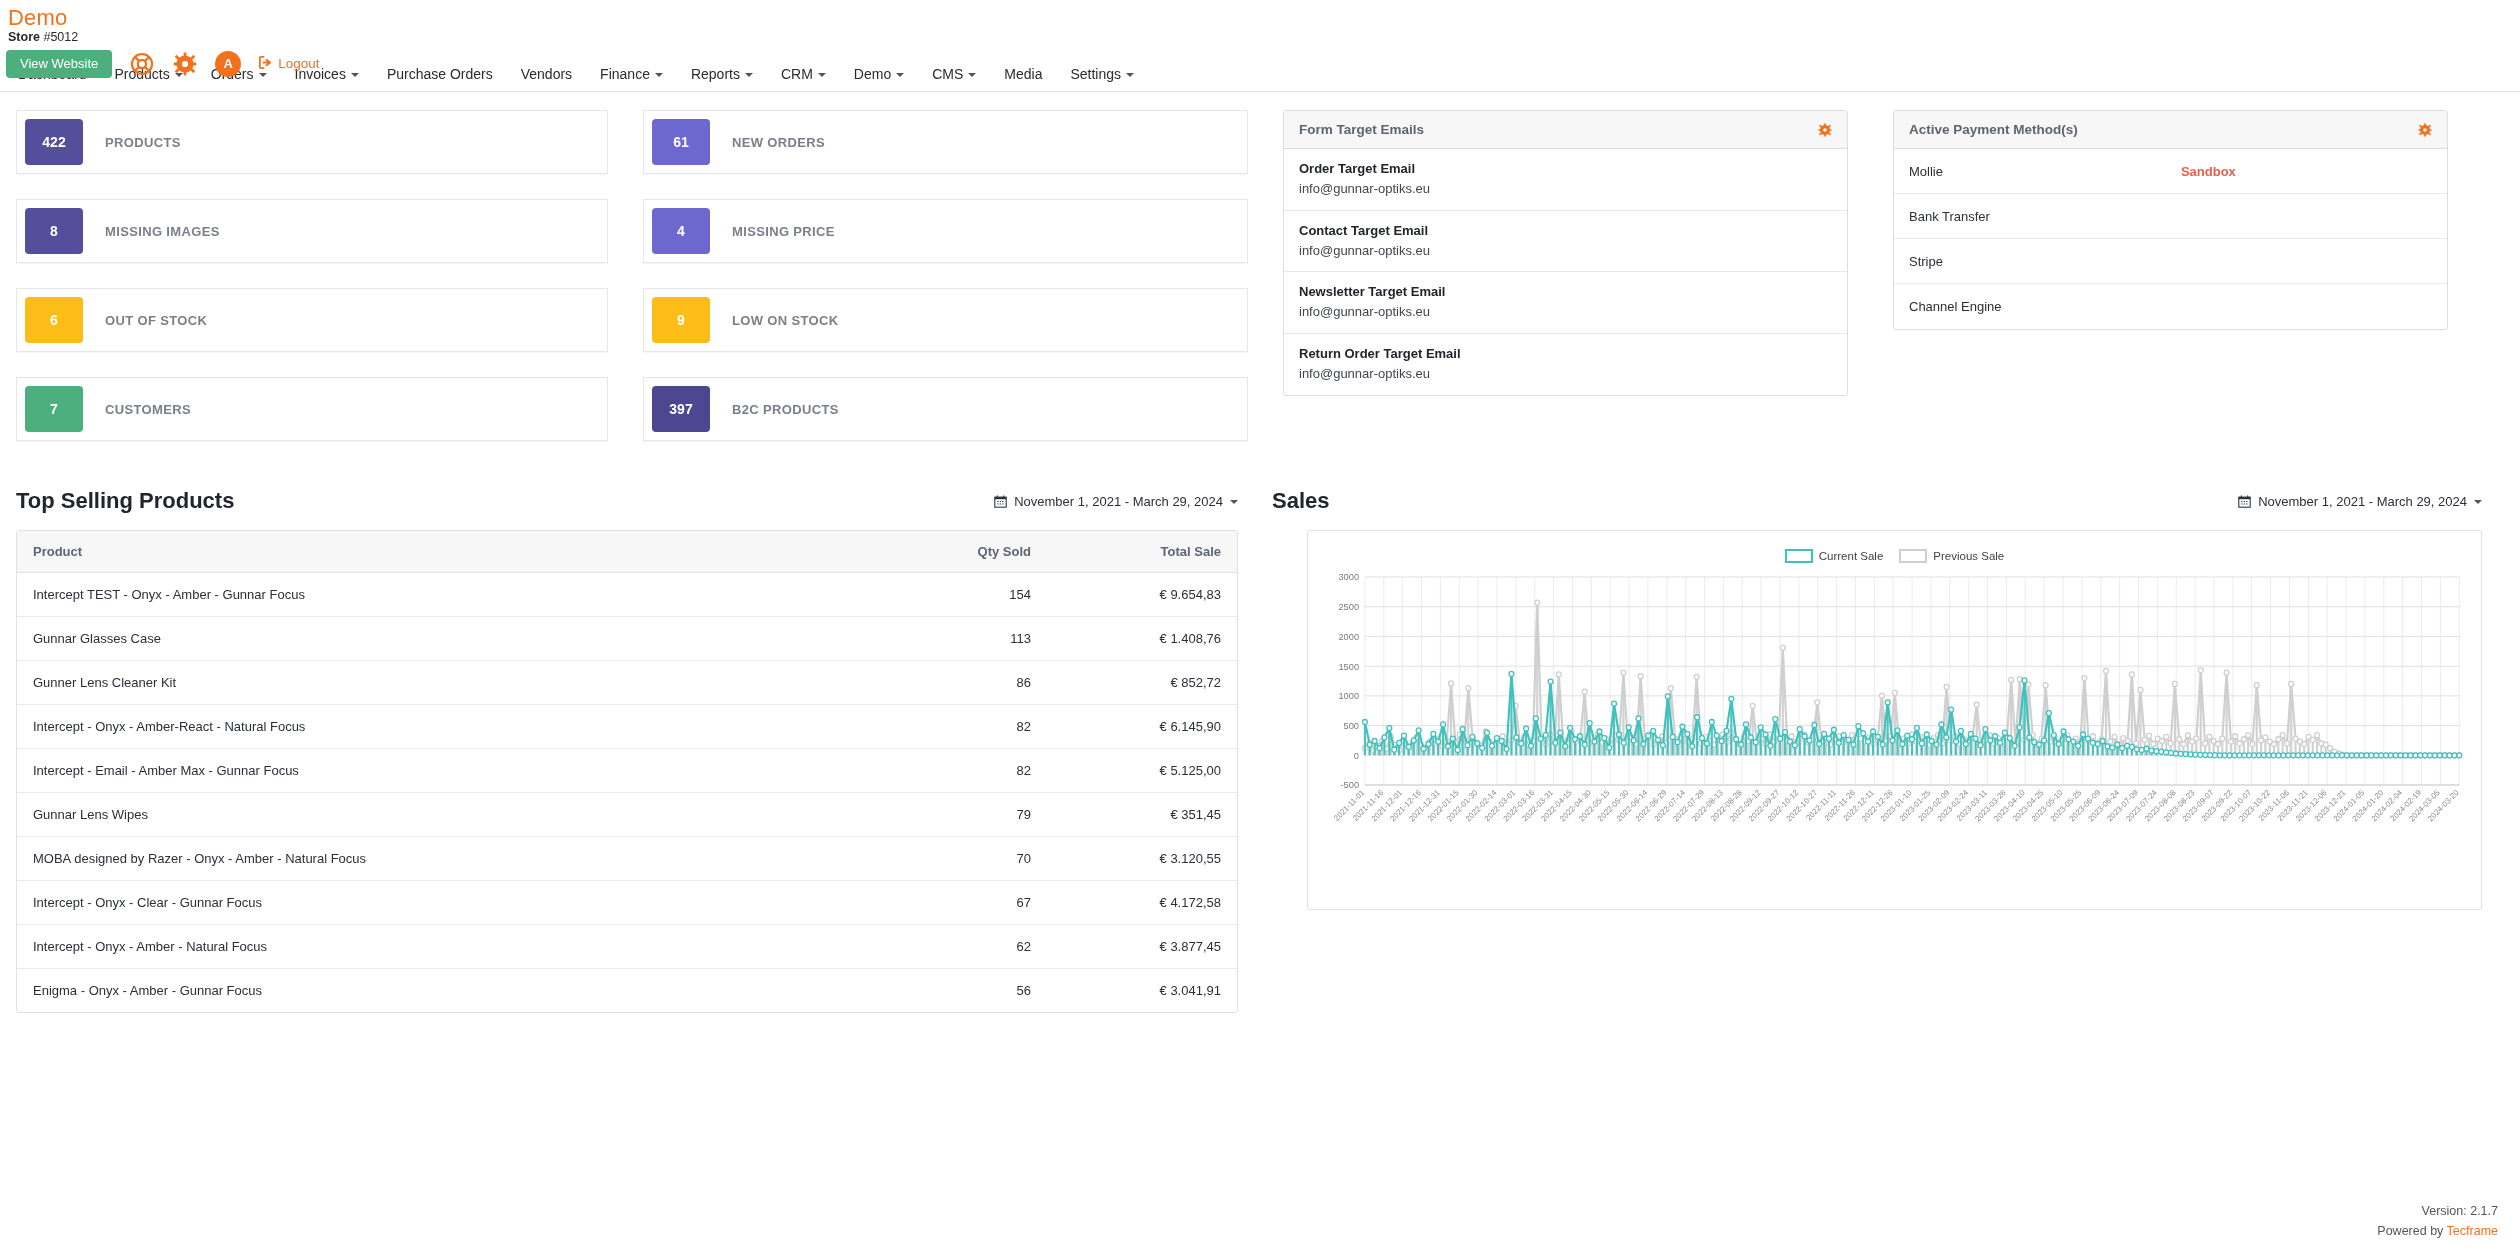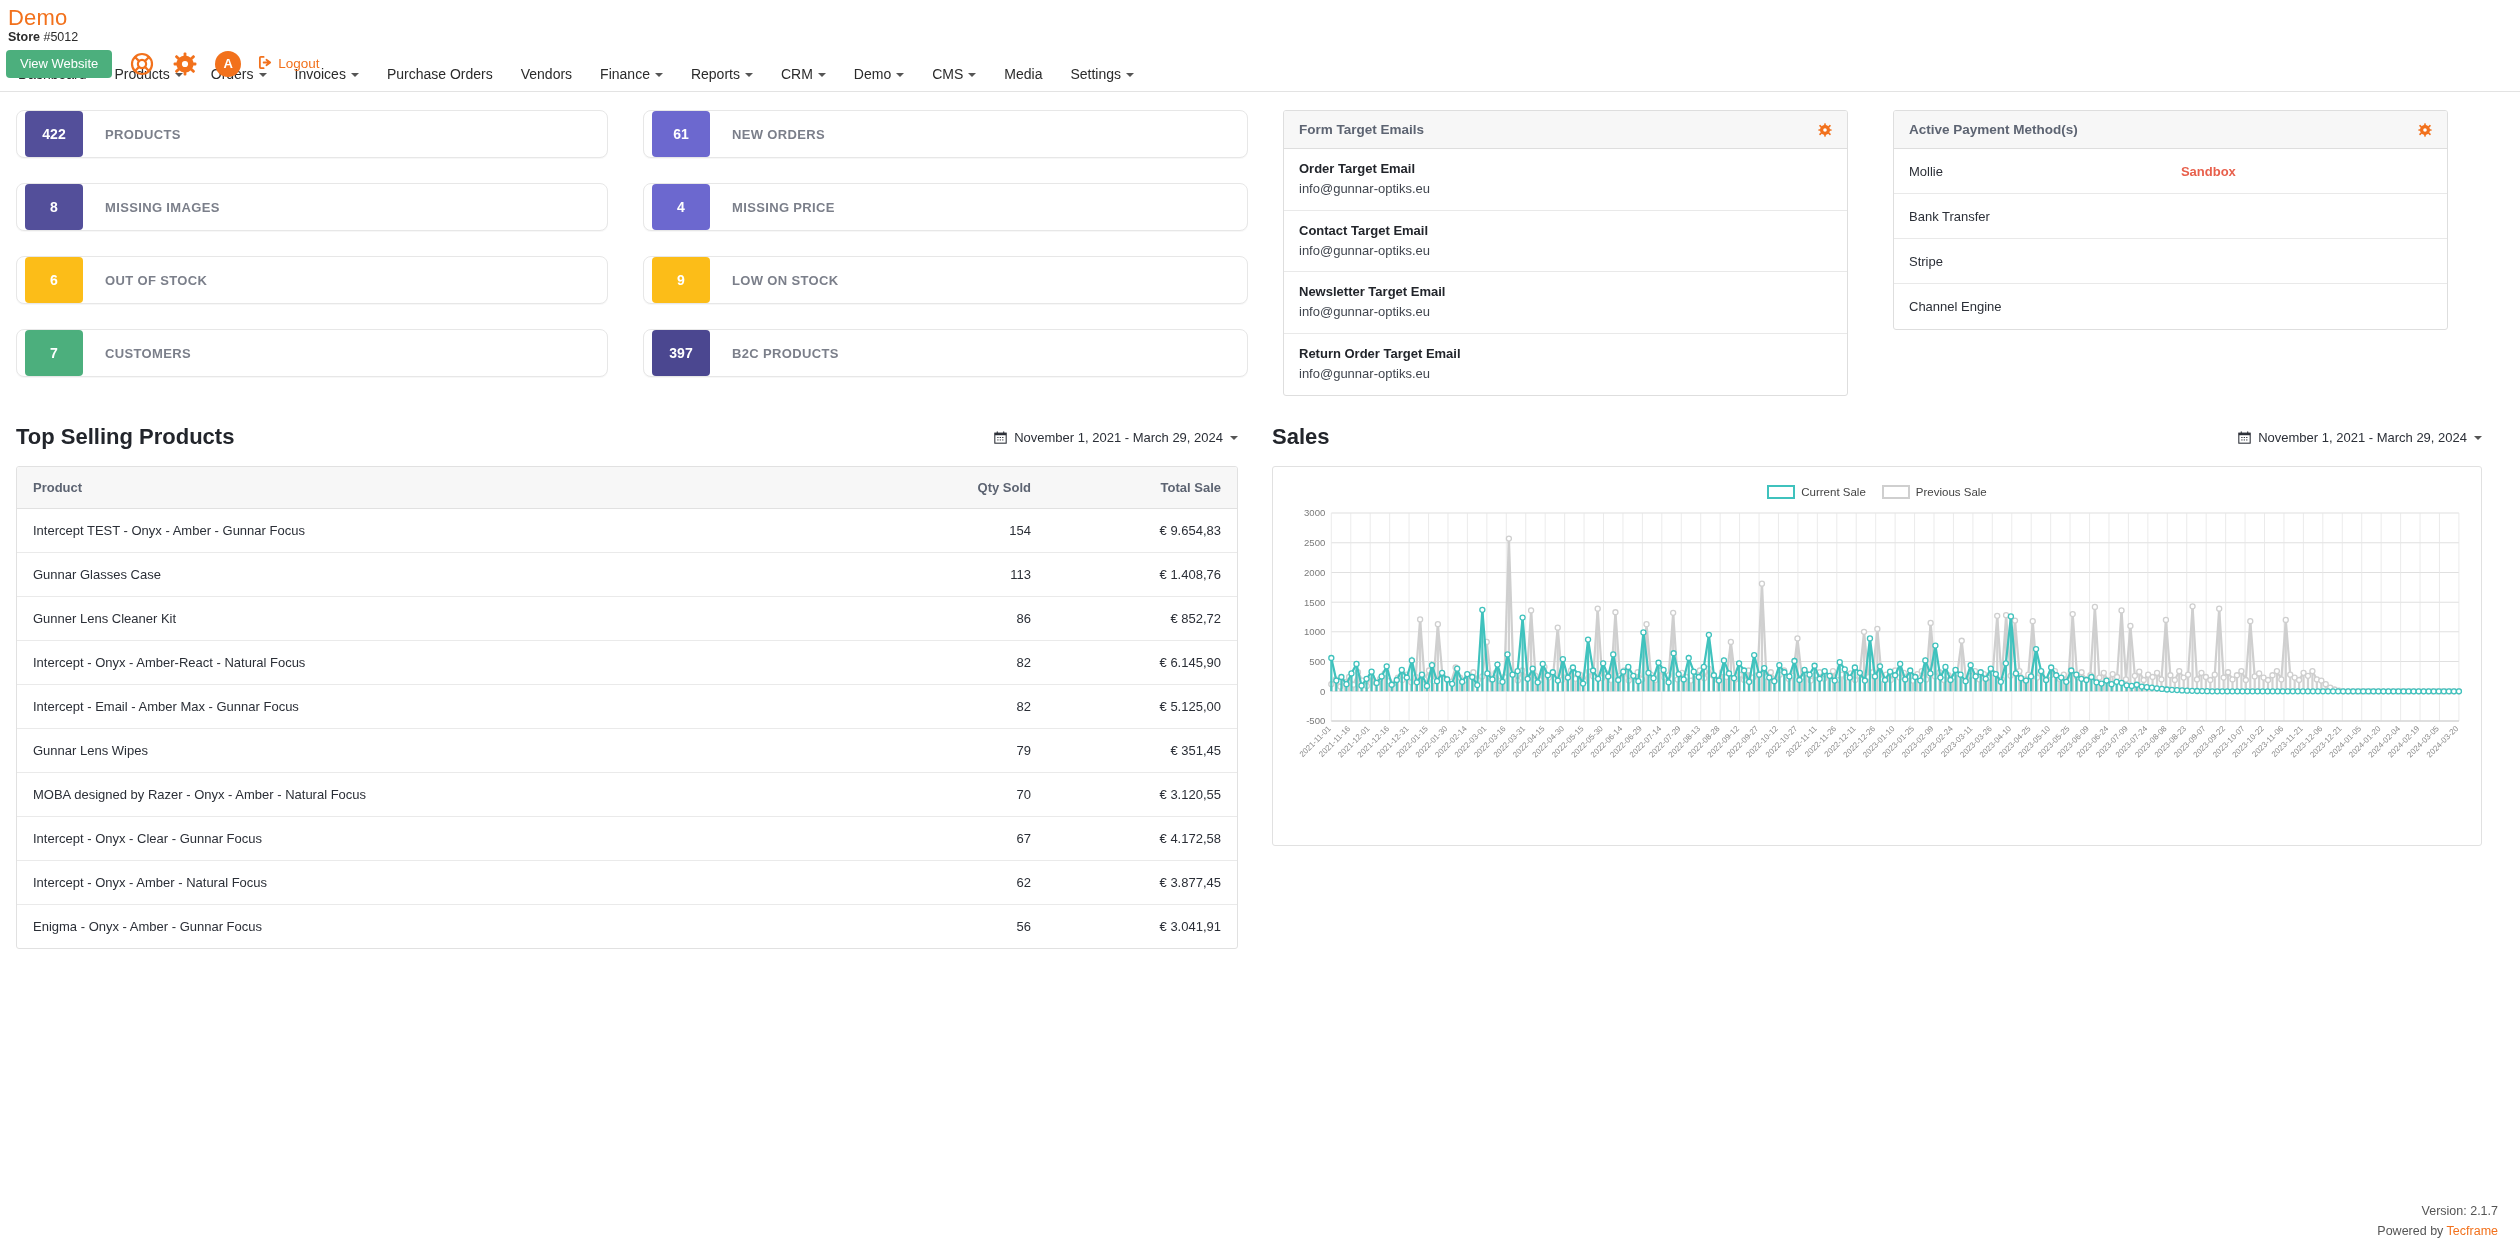--- a/index.html
+++ b/index.html
@@ -113,22 +113,22 @@
     align-items: flex-start;
   }
   .col-stats-a { width: 600px; padding-left: 8px; }
   .col-stats-b { width: 640px; padding-left: 35px; }
   .col-panel-a { width: 600px; padding-left: 35px; }
   .col-panel-b { width: 600px; padding-left: 45px; }
 
   .stat-card {
     background: #ffffff;
     border: 1px solid #e7e7e7;
-    border-radius: 8px;
-    height: 48px;
+    border-radius: 0;
+    height: 64px;
     display: flex;
     align-items: center;
     margin-bottom: 25px;
     box-shadow: 0 1px 1px rgba(0,0,0,.035);
     cursor: pointer;
   }
   .stat-badge {
     width: 58px;
     height: 46px;
     border-radius: 4px;
@@ -258,20 +258,21 @@
   .col-total { width: 190px; }
 
   
   .chart-card {
     border: 1px solid #e1e1e1;
     border-radius: 3px;
     background: #fff;
     padding: 10px 10px 6px;
     height: 380px;
     position: relative;
+    margin-left: 35px;
   }
   .legend {
     display: flex;
     align-items: center;
     justify-content: center;
     gap: 16px;
     padding: 8px 0 4px;
   }
   .legend-item { display: flex; align-items: center; gap: 6px; cursor: pointer; }
   .legend-swatch {

